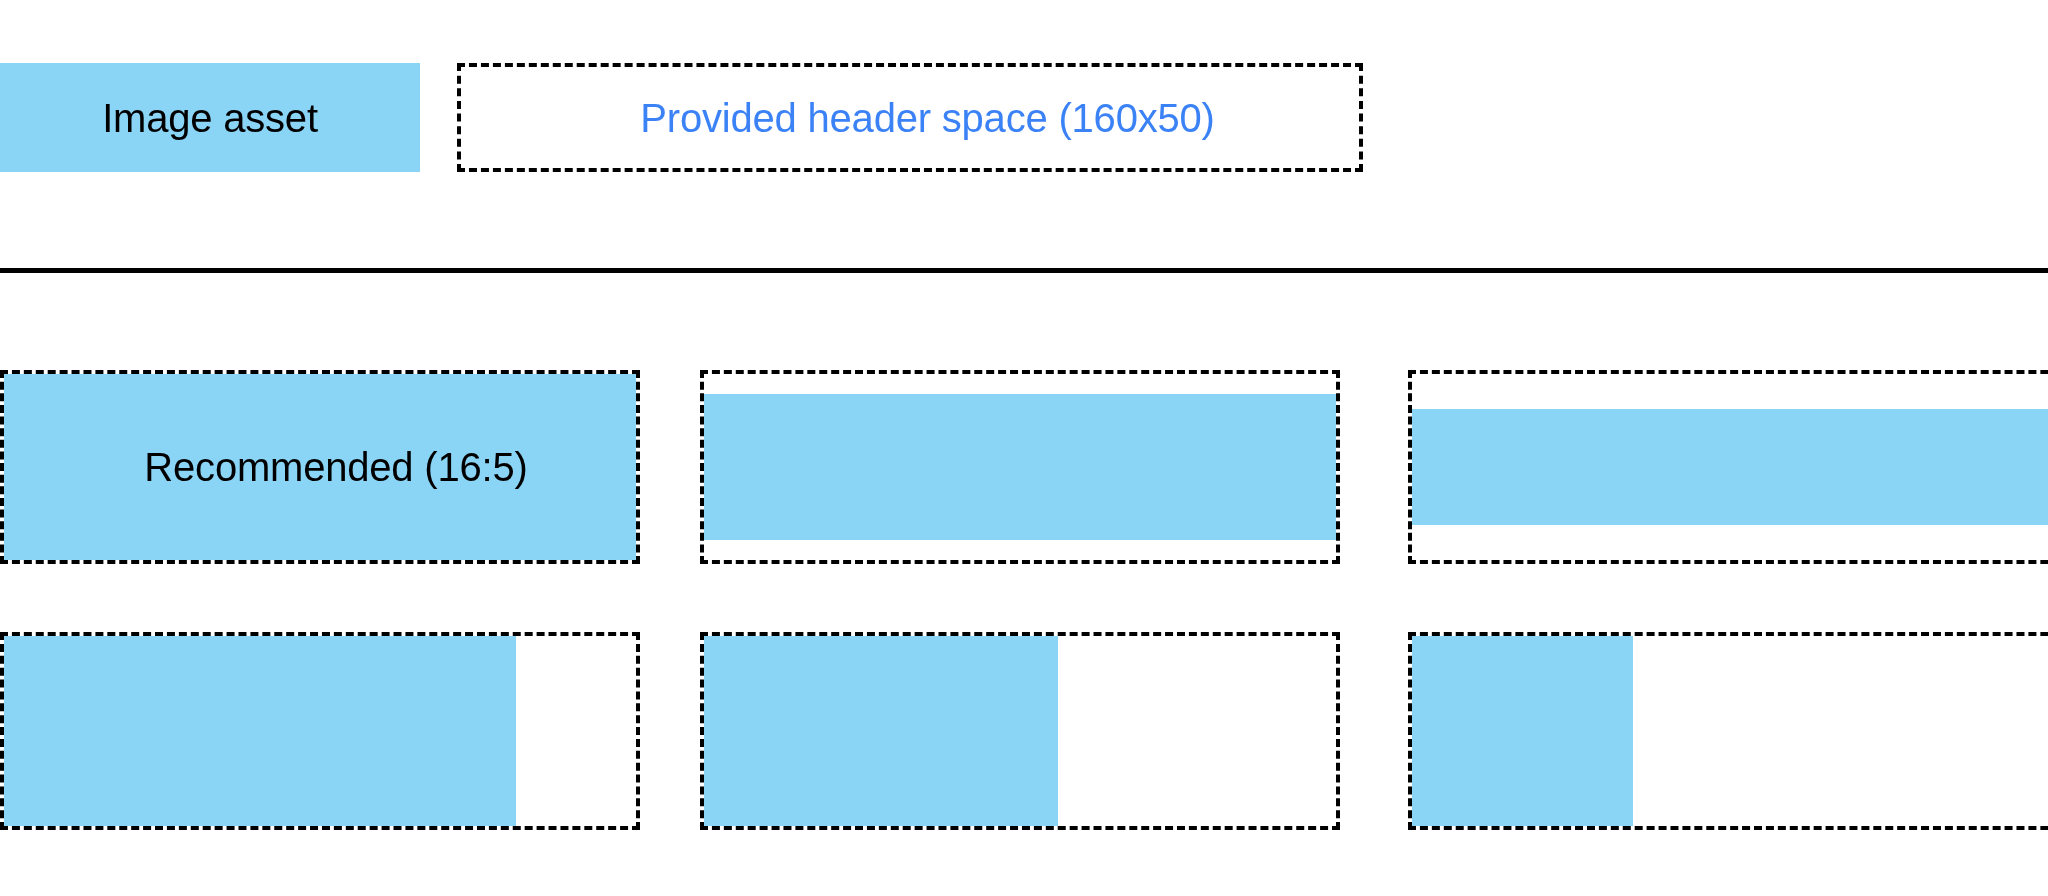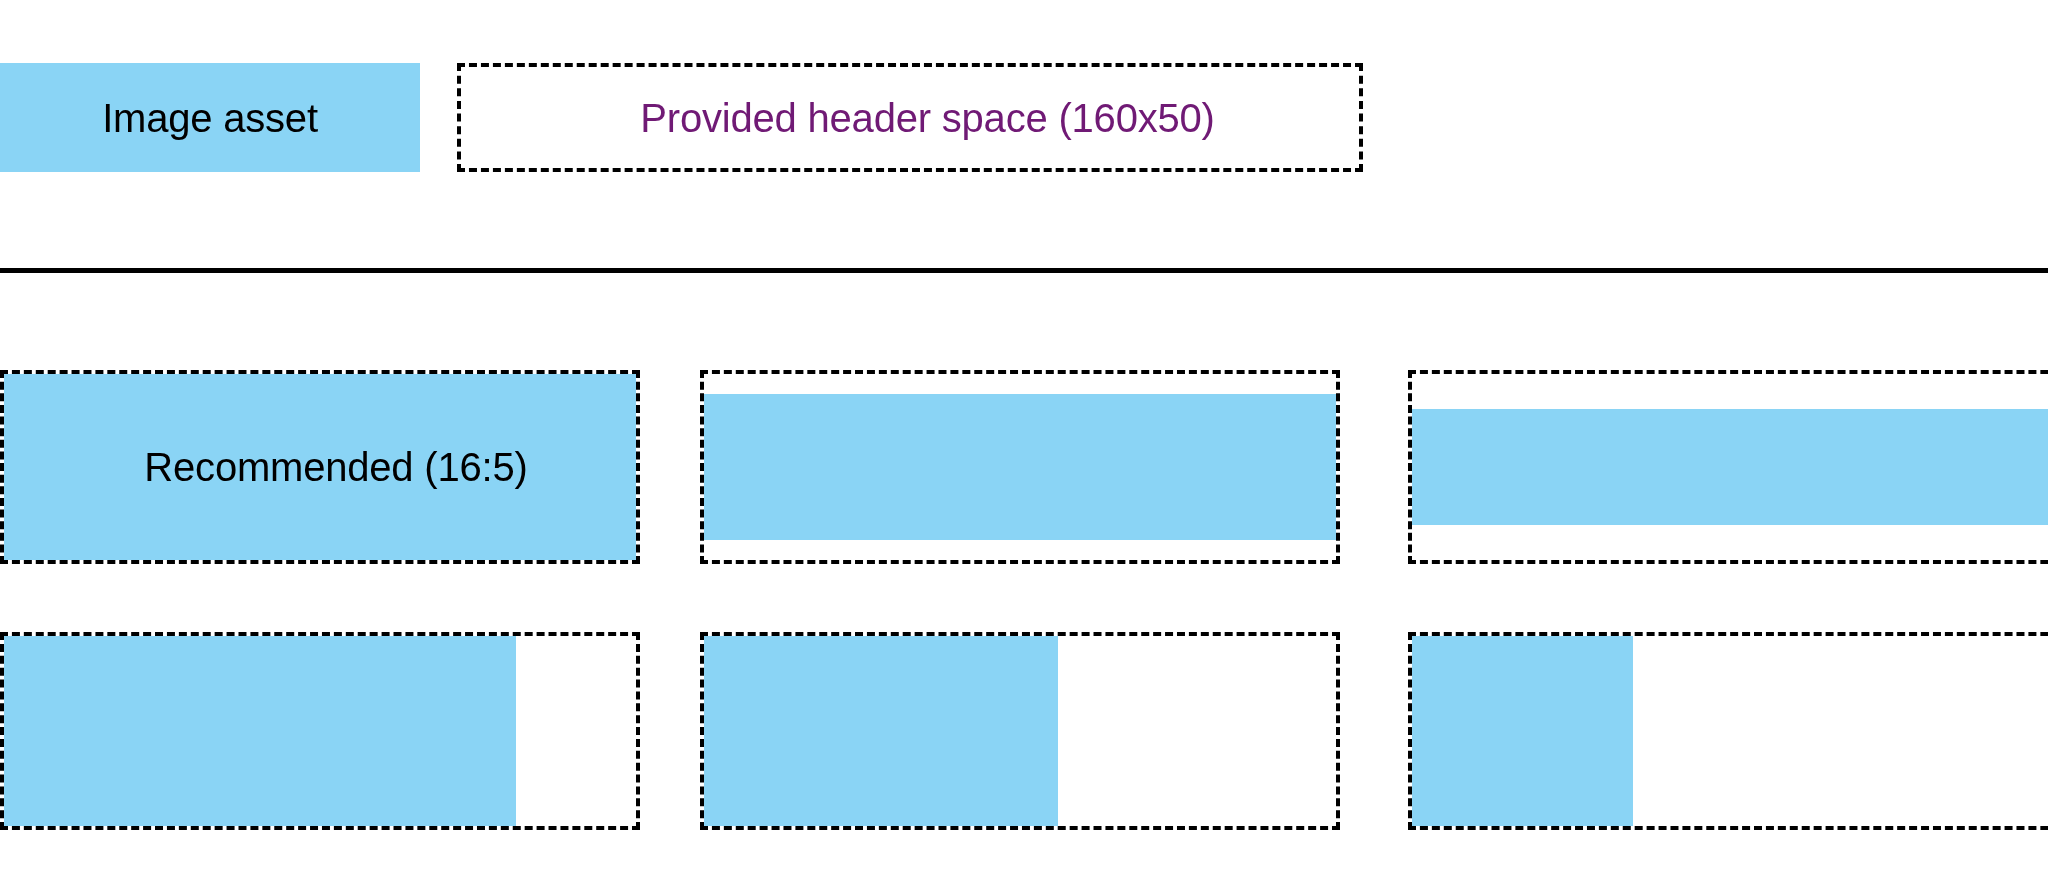--- a/index.html
+++ b/index.html
@@ -55,21 +55,21 @@
     border: 4px dashed #000000;
     background: transparent;
     display: flex;
     align-items: center;
     justify-content: center;
   }
   #header-space-box .box-label {
     font-size: 40px;
     line-height: 1;
     letter-spacing: -0.2px;
-    color: #701a75;
+    color: #3b82f6;
     white-space: nowrap;
     margin-left: 35px;
   }
 
   
   #divider {
     left: 0;
     top: 268px;
     width: 2048px;
     height: 5px;

